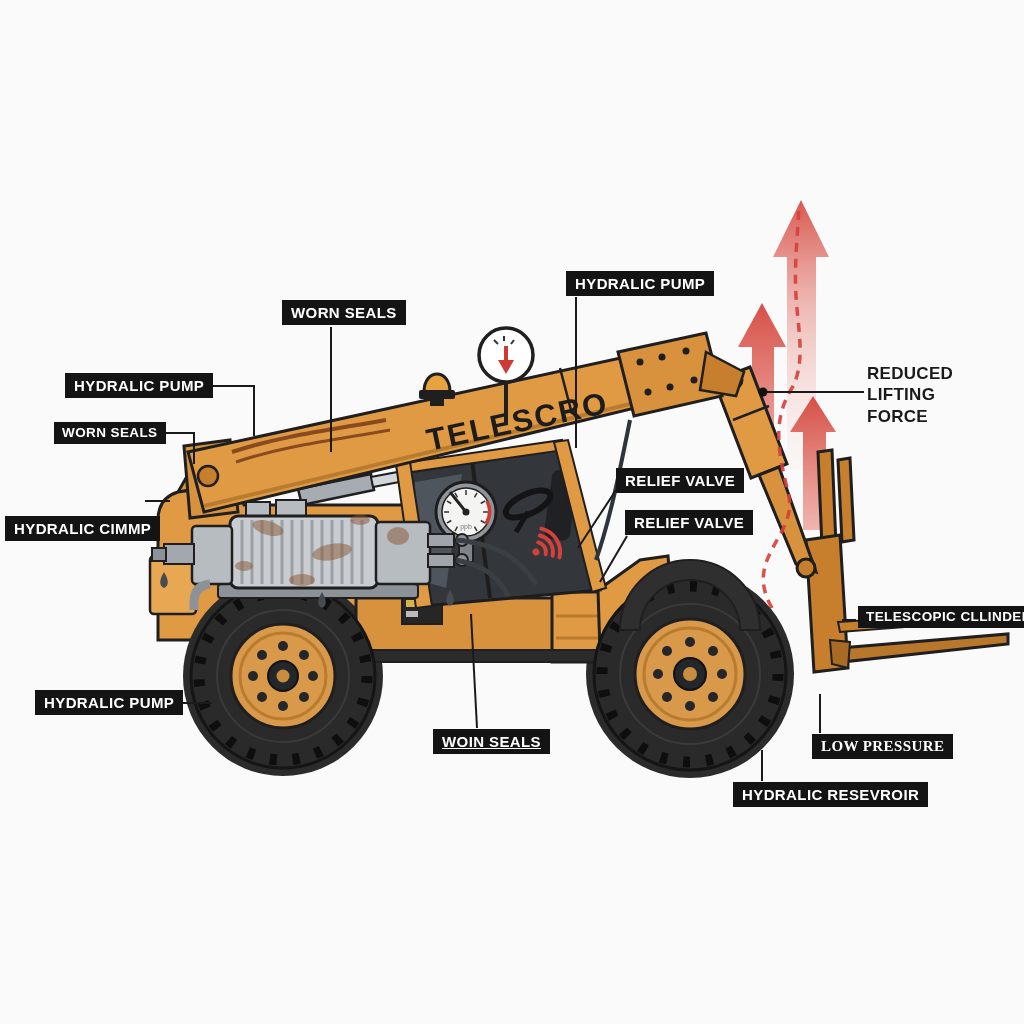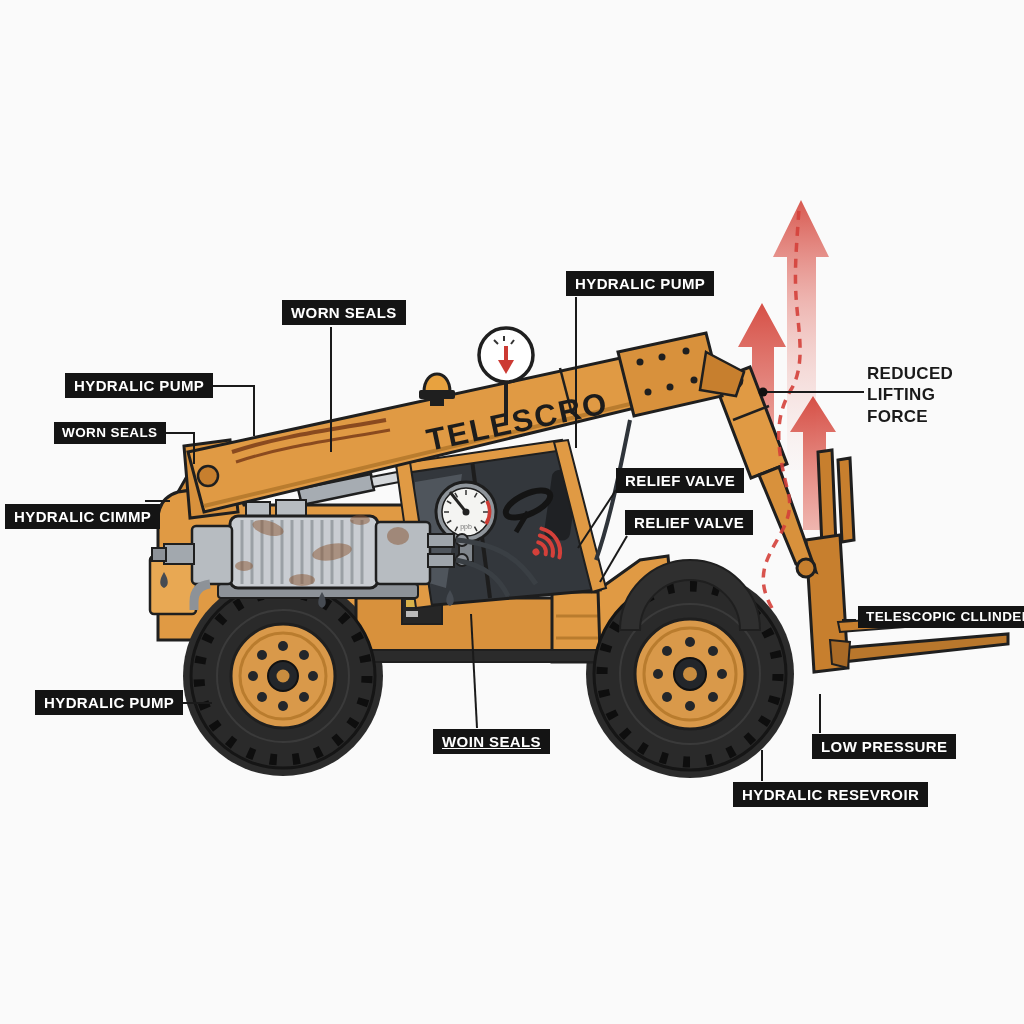--- a/index.html
+++ b/index.html
@@ -273,25 +273,25 @@
     <path d="M166,703 H212"></path>
     <path d="M477,728 L471,614"></path>
     <circle cx="763" cy="392" r="4.5" fill="#111111" stroke="none"></circle>
   </g>
 </svg>
 
 <div class="label" style="left:566px;top:271px;">HYDRALIC PUMP</div>
 <div class="label" style="left:282px;top:300px;">WORN SEALS</div>
 <div class="label" style="left:65px;top:373px;">HYDRALIC PUMP</div>
 <div class="label sm" style="left:54px;top:422px;">WORN SEALS</div>
-<div class="label" style="left:5px;top:504px;text-align:center;">HYDRALIC CIMMP</div>
+<div class="label" style="left:5px;top:516px;text-align:center;">HYDRALIC CIMMP</div>
 <div class="label" style="left:616px;top:468px;">RELIEF VALVE</div>
 <div class="label" style="left:625px;top:510px;">RELIEF VALVE</div>
 <div class="annotation" style="left:867px;top:363px;">REDUCED
 LIFTING
 FORCE</div>
 <div class="label sm" style="left:858px;top:606px;">TELESCOPIC CLLINDER</div>
-<div class="label" style="left:812px;top:734px;">LOW PRESSURE</div>
+<div class="label" style="left:812px;top:734px;font-family:Liberation Serif, serif;">LOW PRESSURE</div>
 <div class="label" style="left:687px;top:782px;margin-left:46px;">HYDRALIC RESEVROIR</div>
 <div class="label" style="left:35px;top:690px;">HYDRALIC PUMP</div>
 <div class="label" style="left:433px;top:729px;text-decoration:underline;">WOIN SEALS</div>
 
 </div>
 
 </body></html>

